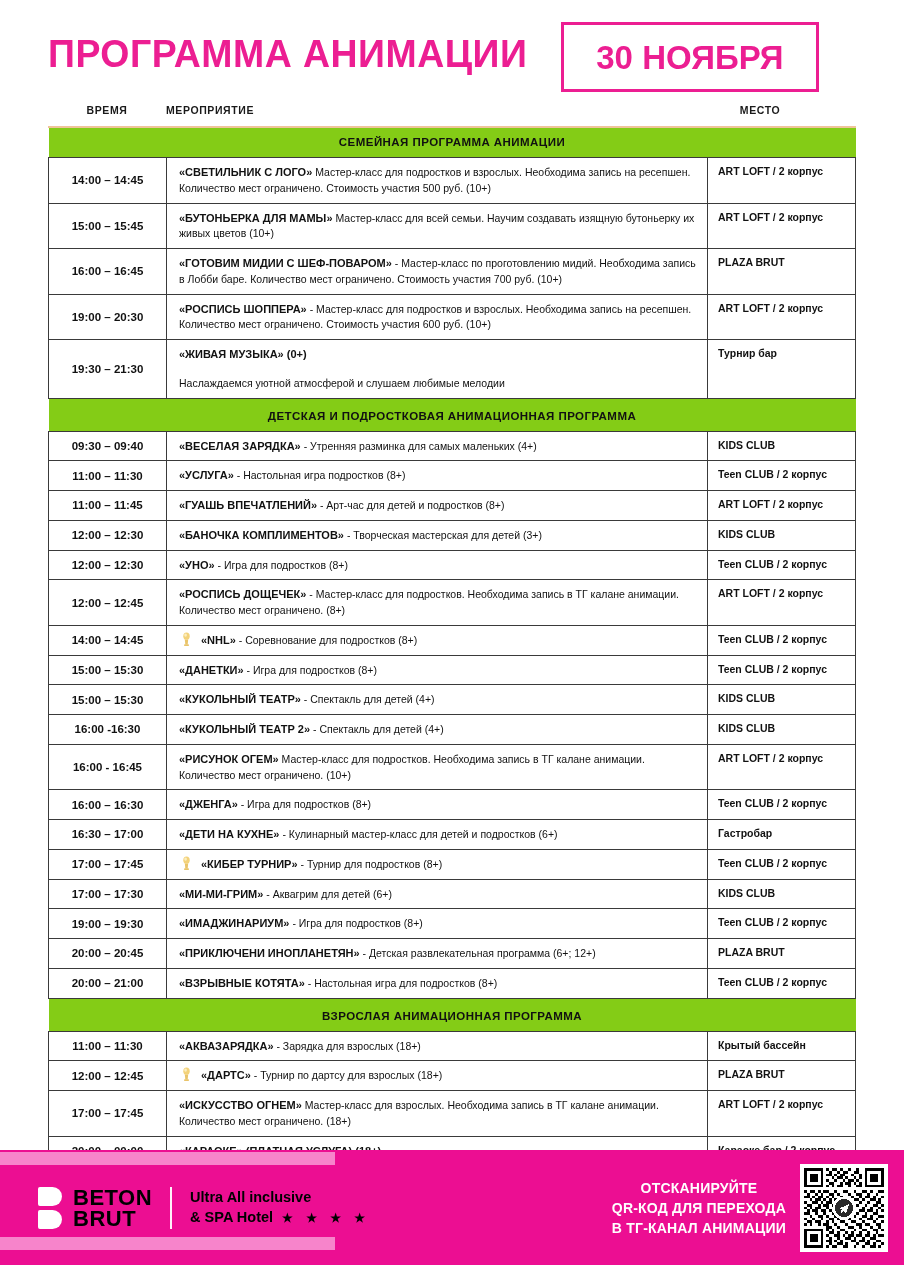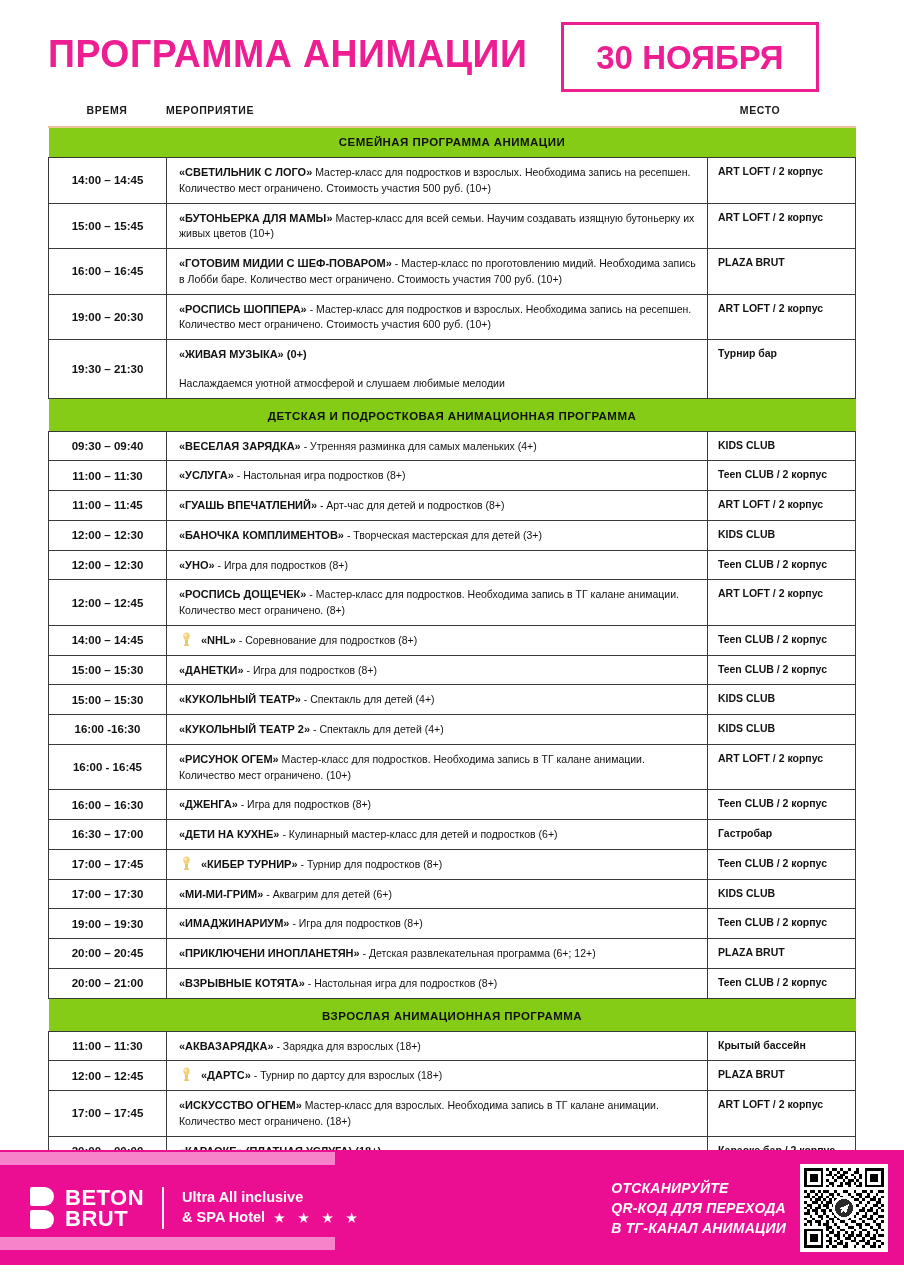--- a/index.html
+++ b/index.html
@@ -176,22 +176,22 @@
     opacity: 0.92;
   }
   .zig-top { top: 2px; }
   .zig-bot { bottom: 2px; }
 
   .brand {
     position: relative;
     z-index: 3;
     display: flex;
     align-items: center;
-    margin-left: 30px;
-    color: #ffffff;
+    margin-left: 38px;
+    color: #000000;
   }
   .brand-mark {
     width: 24px;
     height: 42px;
     margin-right: 11px;
     position: relative;
     flex: 0 0 auto;
   }
   .brand-mark span {
     position: absolute;
@@ -233,24 +233,23 @@
     top: 50%;
     transform: translateY(-50%);
     display: flex;
     align-items: center;
   }
   .qr-text {
     color: #ffffff;
     font-size: 14px;
     font-weight: bold;
     line-height: 20px;
-    text-align: left;
+    text-align: center;
     margin-right: 14px;
     letter-spacing: 0.2px;
-    font-style: italic;
   }
   .qr-box {
     width: 88px;
     height: 88px;
     background: #ffffff;
     padding: 4px;
     box-sizing: border-box;
     display: flex;
     align-items: center;
     justify-content: center;

